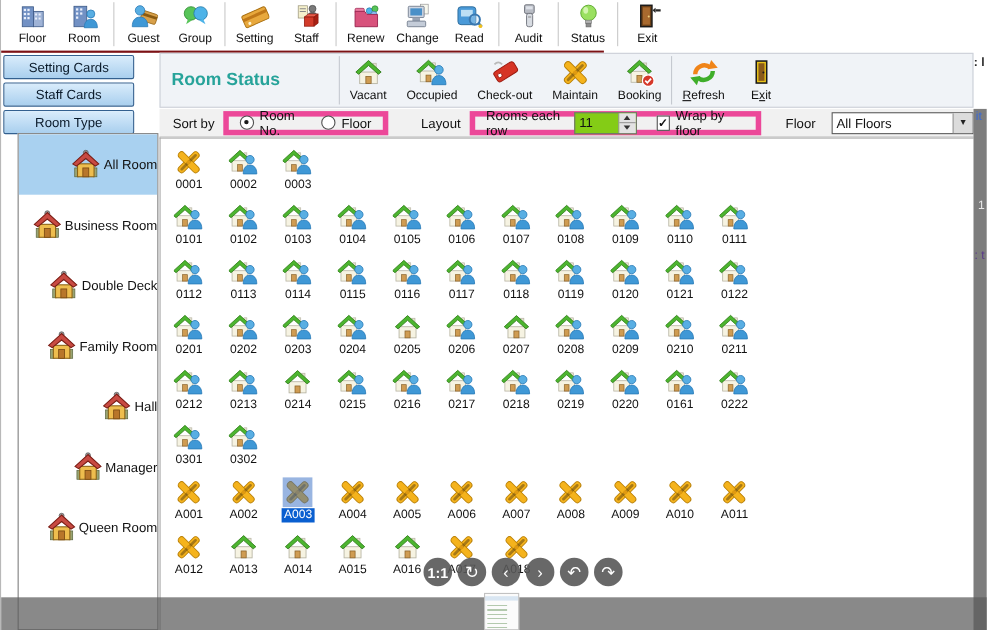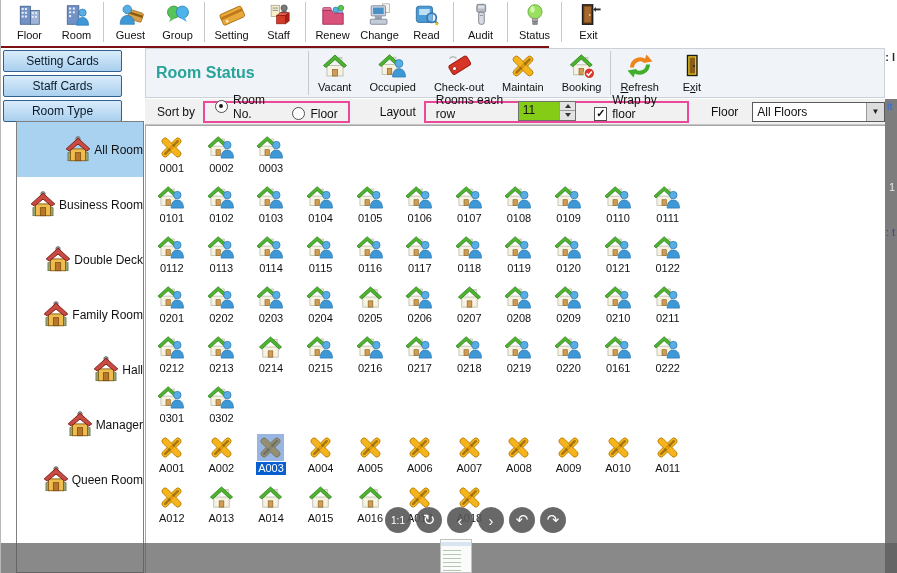--- a/index.html
+++ b/index.html
@@ -29,21 +29,21 @@
   .status-bar{position:absolute;left:144px;top:48px;width:740px;height:50px;background:#f0f3f7;border:1px solid #ccd0d8;box-sizing:border-box;display:flex;align-items:stretch}
   .st-title{width:152px;display:flex;align-items:center;padding-left:10px;font-size:16px;font-weight:bold;color:#27a39a}
   .v-sep{width:1px;background:#c5c9d0;margin:2px 0}
   .legend-item,.action-item{display:flex;flex-direction:column;align-items:center;justify-content:flex-start;padding:3px 9px 17px 9px;font-size:11px;cursor:pointer}
   .legend-item .lg-icon,.legend-item .lg-icon svg{width:30px;height:28px;display:block}
   .action-item .lg-icon,.action-item .lg-icon svg{width:30px;height:28px;display:block}
   .lg-label{margin-top:1px;white-space:nowrap}
   
   .filter-bar{position:absolute;left:144px;top:99px;width:740px;height:26px;background:#f1f1f1;border-bottom:1px solid #c4c4c4;box-sizing:border-box;display:flex;align-items:center;font-size:12px}
   .fb-label{margin:0 8px 0 12px;white-space:nowrap}
-  .fbox{height:22px;border:2px solid #ec4899;display:flex;align-items:flex-end;padding:0 10px;background:#f1f1f1;box-sizing:border-box}
+  .fbox{height:22px;border:5px solid #ec4899;display:flex;align-items:center;padding:0 10px;background:#f1f1f1;box-sizing:border-box}
   .radio-opt{display:flex;align-items:center;margin-right:16px;cursor:pointer}
   .radio-opt:last-child{margin-right:0}
   .radio{width:11px;height:11px;border-radius:50%;border:1px solid #505050;background:#fff;position:relative;margin-right:5px;flex:0 0 auto}
   .radio.on::after{content:"";position:absolute;left:2.5px;top:2.5px;width:4px;height:4px;border-radius:50%;background:#1a1a1a}
   .spin{width:62px;height:18px;border:1px solid #707070;background:#84cc16;display:flex;margin-left:0}
   .spin-val{flex:1;font-size:12px;padding:1px 0 0 4px}
   .spin-btns{width:15px;display:flex;flex-direction:column;border-left:1px solid #9a9a9a}
   .spin-btn{flex:1;background:#e3e3e3;display:flex;align-items:center;justify-content:center;cursor:pointer}
   .spin-btn+.spin-btn{border-top:1px solid #9a9a9a}
   .tri-up{width:0;height:0;border-left:3px solid transparent;border-right:3px solid transparent;border-bottom:4px solid #333}
@@ -65,21 +65,21 @@
   .right-strip{position:absolute;left:884px;top:99px;width:13px;height:474px;background:#7d7d7d;overflow:hidden}
   .frag{position:absolute;font-size:11px;white-space:nowrap}
   .frag-a{right:2px;top:51px;color:#2a2a2a;font-weight:bold}
   .frag-b{left:886px;top:100px;color:#3a6ad4;z-index:3}
   .frag-c{left:888px;top:181px;color:#e8e8e8;z-index:3}
   .frag-d{left:885px;top:226px;color:#5a3a8a;z-index:3}
   
   .bottom-band{position:absolute;left:0;top:543px;width:897px;height:30px;background:rgba(92,92,92,0.72);z-index:10}
   .viewer-controls{position:absolute;left:384px;top:507px;display:flex;gap:5px;z-index:12}
   .vc-btn{width:26px;height:26px;border-radius:50%;background:rgba(88,88,88,0.9);color:#fff;display:flex;align-items:center;justify-content:center;font-size:15px;cursor:pointer;user-select:none}
-  .vc-btn.small{font-size:10px;font-weight:normal}
+  .vc-btn.small{font-size:13px;font-weight:bold}
   .thumbnail{position:absolute;left:439px;top:539px;width:32px;height:34px;background:#fbfbfb;border:1px solid #c2c2c2;z-index:11;box-sizing:border-box;
     background-image:
       linear-gradient(#d9e6f2 0 0),
       repeating-linear-gradient(to bottom, rgba(120,160,110,0.55) 0 1px, transparent 1px 4px);
     background-size:100% 4px,60% 22px;background-position:0 2px,20% 10px;background-repeat:no-repeat,no-repeat}
 </style>
 </head>
 <body>
 
 <div class="toolbar">

